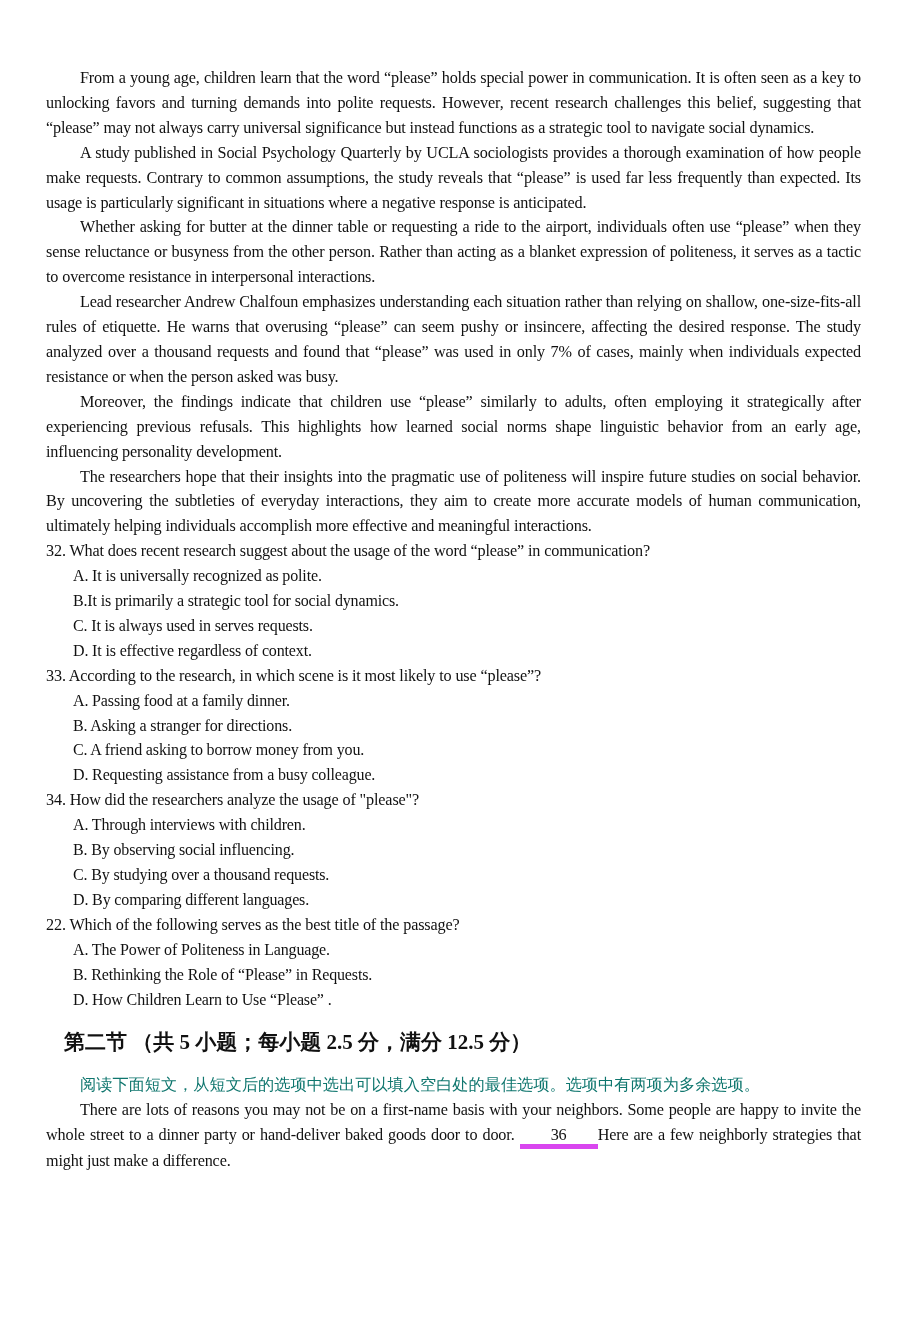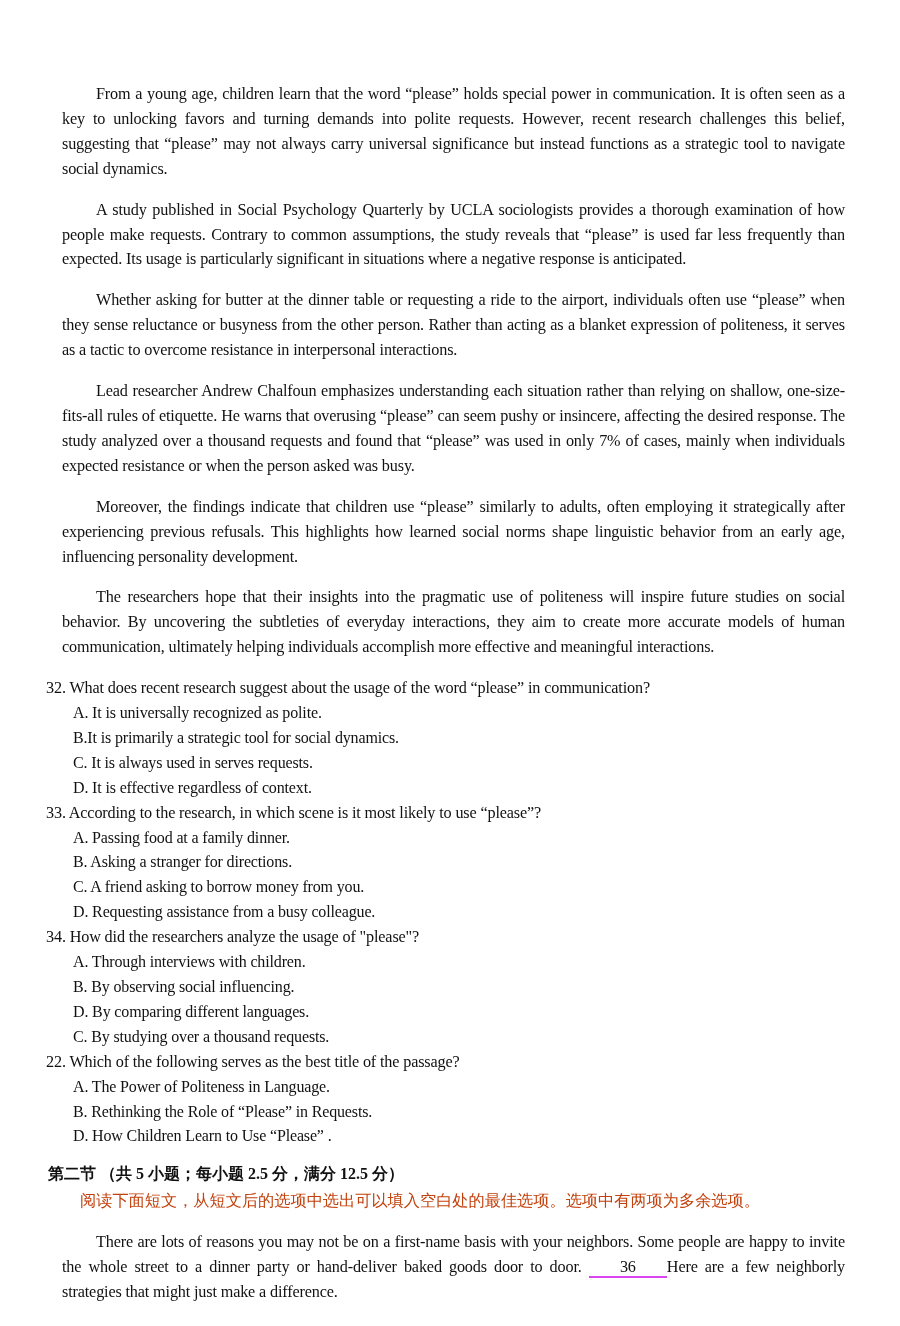--- a/index.html
+++ b/index.html
@@ -19,21 +19,21 @@
       position: absolute;
       left: 46px;
       top: 66px;
       width: 815px;
     }
     .para {
       font-size: 16.2px;
       line-height: 24.9px;
       text-align: justify;
       text-indent: 34px;
-      margin: 16px;
+      margin: 0;
       letter-spacing: -0.15px;
     }
     .questions {
     }
     .question {
       margin: 0;
     }
     .stem {
       font-size: 16.2px;
       line-height: 24.9px;
@@ -43,37 +43,37 @@
     .option {
       font-size: 16px;
       line-height: 24.9px;
       margin: 0 0 0 27px;
       letter-spacing: -0.15px;
     }
     .section {
       margin-top: 13px;
     }
     .section-heading {
-      font-size: 16px;
+      font-size: 21px;
       line-height: 24.9px;
       font-weight: bold;
-      margin: 2px;
+      margin: 18px;
     }
     .instruction {
       font-size: 16.2px;
       line-height: 24.9px;
       text-indent: 34px;
       margin: 0;
-      color: #c2410c;
+      color: #0f766e;
     }
     .blank {
       display: inline-block;
       width: 78px;
       text-align: center;
-      border-bottom: 2px solid #d946ef;
+      border-bottom: 5px solid #d946ef;
       line-height: 18px;
       text-indent: 0;
     }
   </style>
 </head>
 <body>
 
 <div class="page">
 
   <div class="passage">
@@ -97,22 +97,22 @@
       <p class="stem">33. According to the research, in which scene is it most likely to use “please”?</p>
       <p class="option">A. Passing food at a family dinner.</p>
       <p class="option">B. Asking a stranger for directions.</p>
       <p class="option">C. A friend asking to borrow money from you.</p>
       <p class="option">D. Requesting assistance from a busy colleague.</p>
     </div>
     <div class="question">
       <p class="stem">34. How did the researchers analyze the usage of "please"?</p>
       <p class="option">A. Through interviews with children.</p>
       <p class="option">B. By observing social influencing.</p>
+      <p class="option">C. By studying over a thousand requests.</p>
       <p class="option">D. By comparing different languages.</p>
-      <p class="option">C. By studying over a thousand requests.</p>
     </div>
     <div class="question">
       <p class="stem">22. Which of the following serves as the best title of the passage?</p>
       <p class="option">A. The Power of Politeness in Language.</p>
       <p class="option">B. Rethinking the Role of “Please” in Requests.</p>
       <p class="option">D. How Children Learn to Use “Please” .</p>
     </div>
   </div>
 
   <div class="section">

